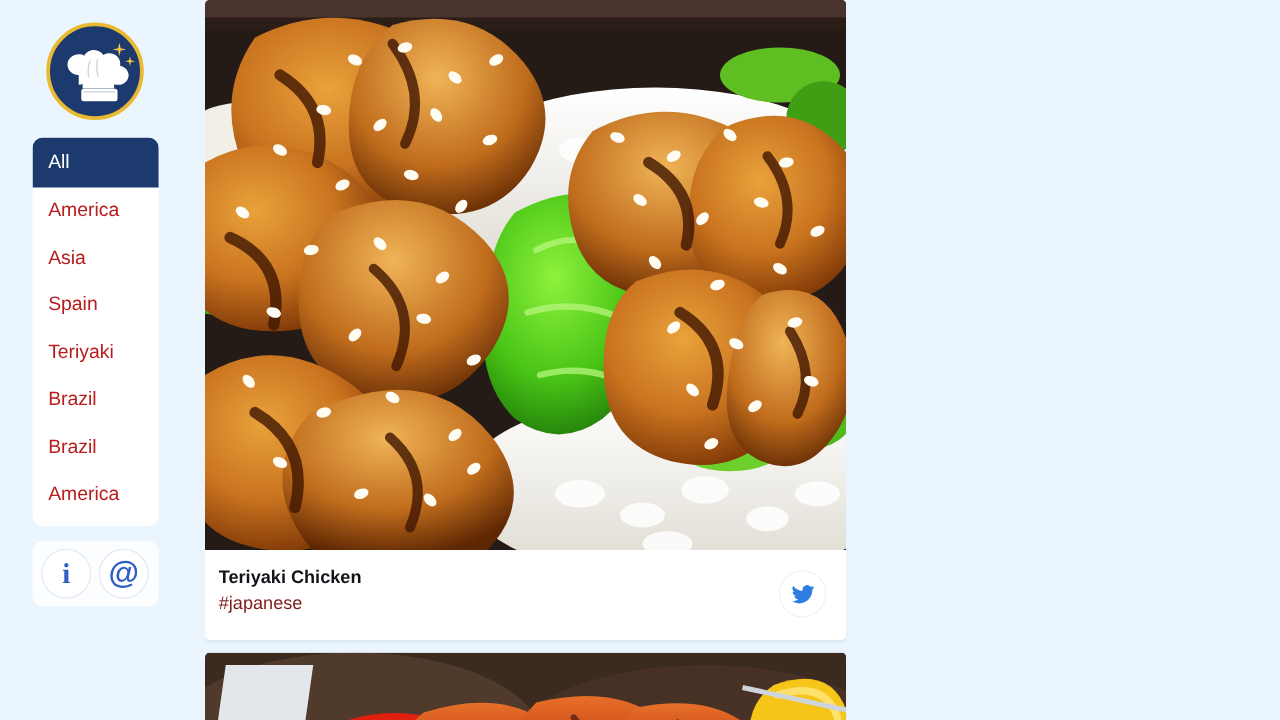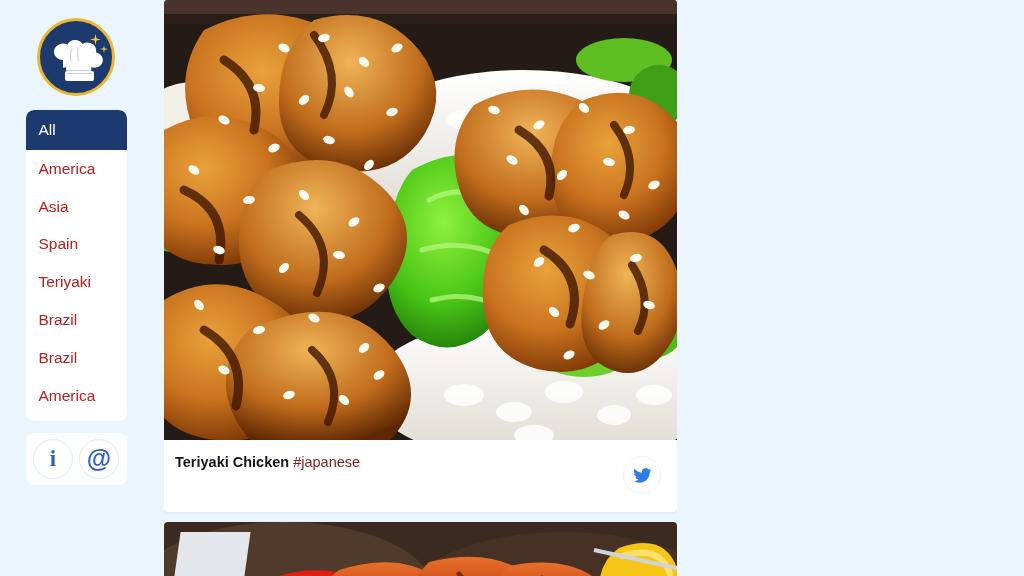--- a/index.html
+++ b/index.html
@@ -141,21 +141,21 @@
   }
   .card-photo.second { height:120px; }
   .card-photo svg { display:block; width:100%; height:100%; }
   .card-meta {
     height:72px;
     padding:14px 16px 0 11px;
     display:flex;
     align-items:flex-start;
     justify-content:space-between;
   }
-  .meta-text { display:flex; flex-direction:row; gap:4px; }
+  .meta-text { display:flex; flex-direction:column; gap:4px; }
   .card-title {
     font-size:14.5px;
     font-weight:700;
     color:#111418;
     line-height:1.2;
   }
   .card-tag {
     font-size:14.5px;
     color:#7f1d1d;
     line-height:1.2;

